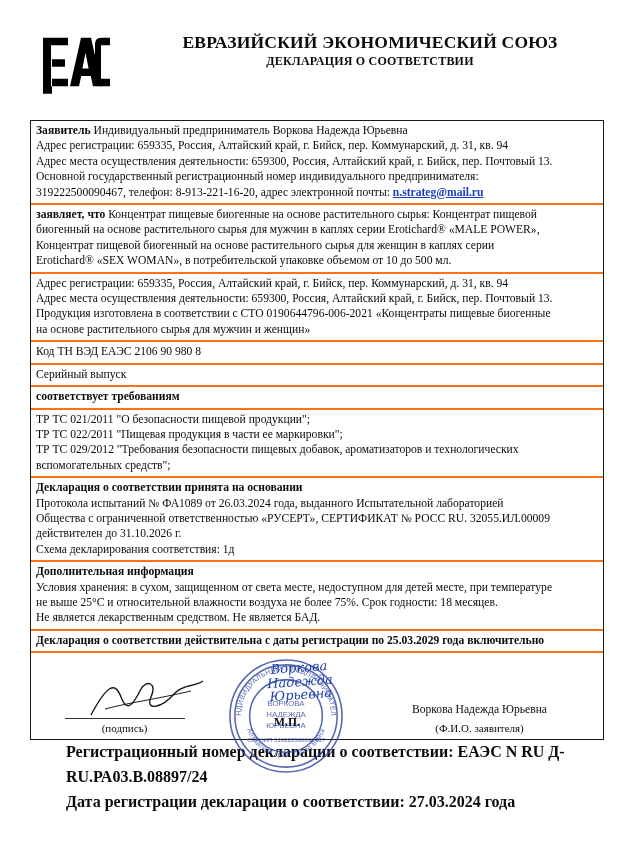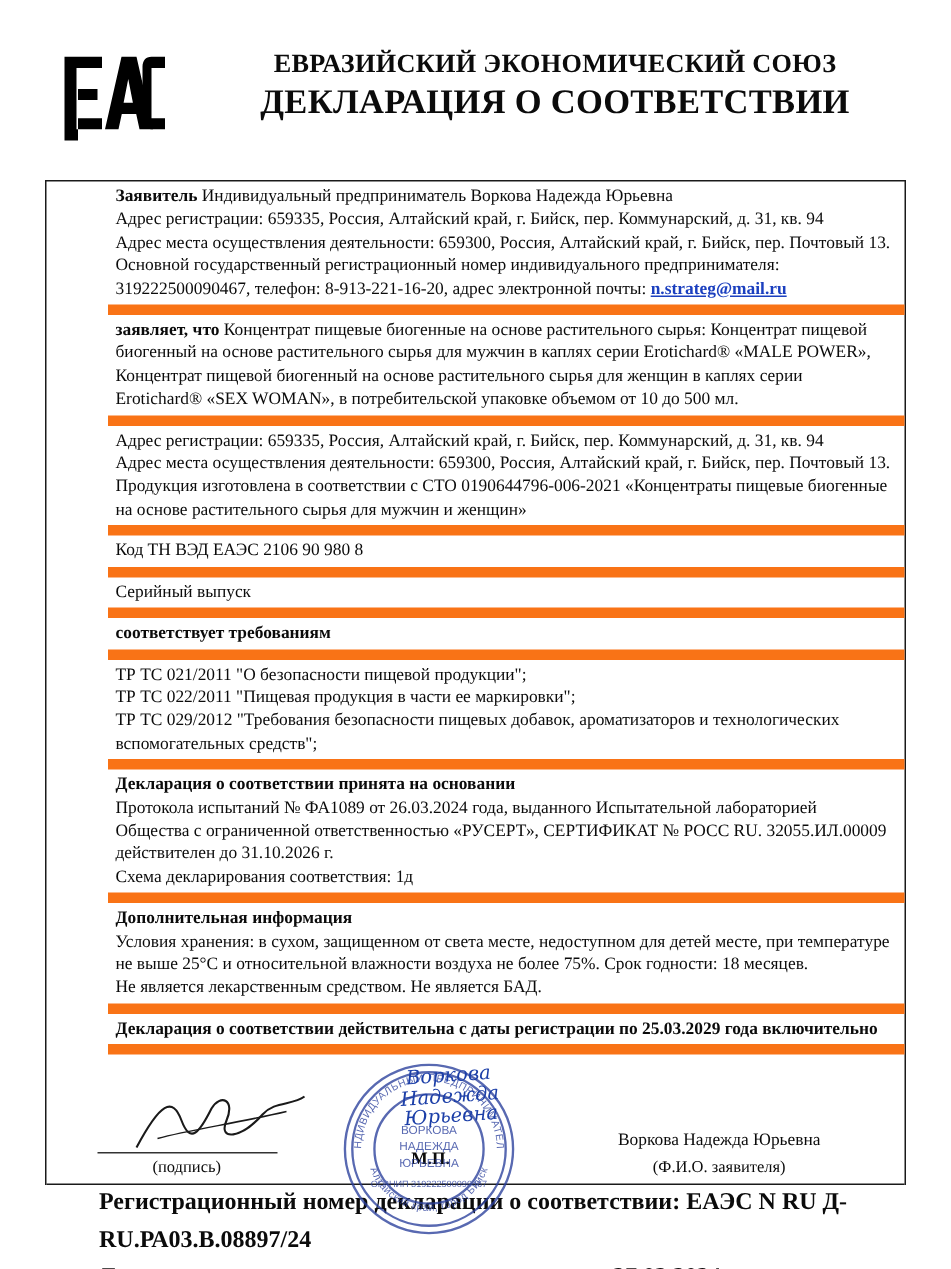--- a/index.html
+++ b/index.html
@@ -44,38 +44,37 @@
     text-align: center;
     padding-right: 26px;
   }
   .title-line1 {
     font-size: 17.5px;
     font-weight: bold;
     letter-spacing: 0.2px;
     line-height: 1.25;
   }
   .title-line2 {
-    font-size: 23px;
+    font-size: 12px;
     font-weight: bold;
     letter-spacing: 0.2px;
     line-height: 1.25;
   }
 
   
   .doc {
     margin-top: 26px;
     border: 1px solid #1a1a1a;
     border-bottom: none;
     font-size: 11.6px;
     line-height: 1.33;
   }
   .row {
-    border-bottom: 7px solid #f97316;
+    border-bottom: 2px solid #f97316;
     padding: 2px 5px 3px 5px;
-    margin-left: 41px;
   }
   .row p { margin: 0; }
   .lbl { font-weight: bold; }
   .link {
     color: #1b3fbf;
     text-decoration: underline;
     font-weight: bold;
   }
 
   

